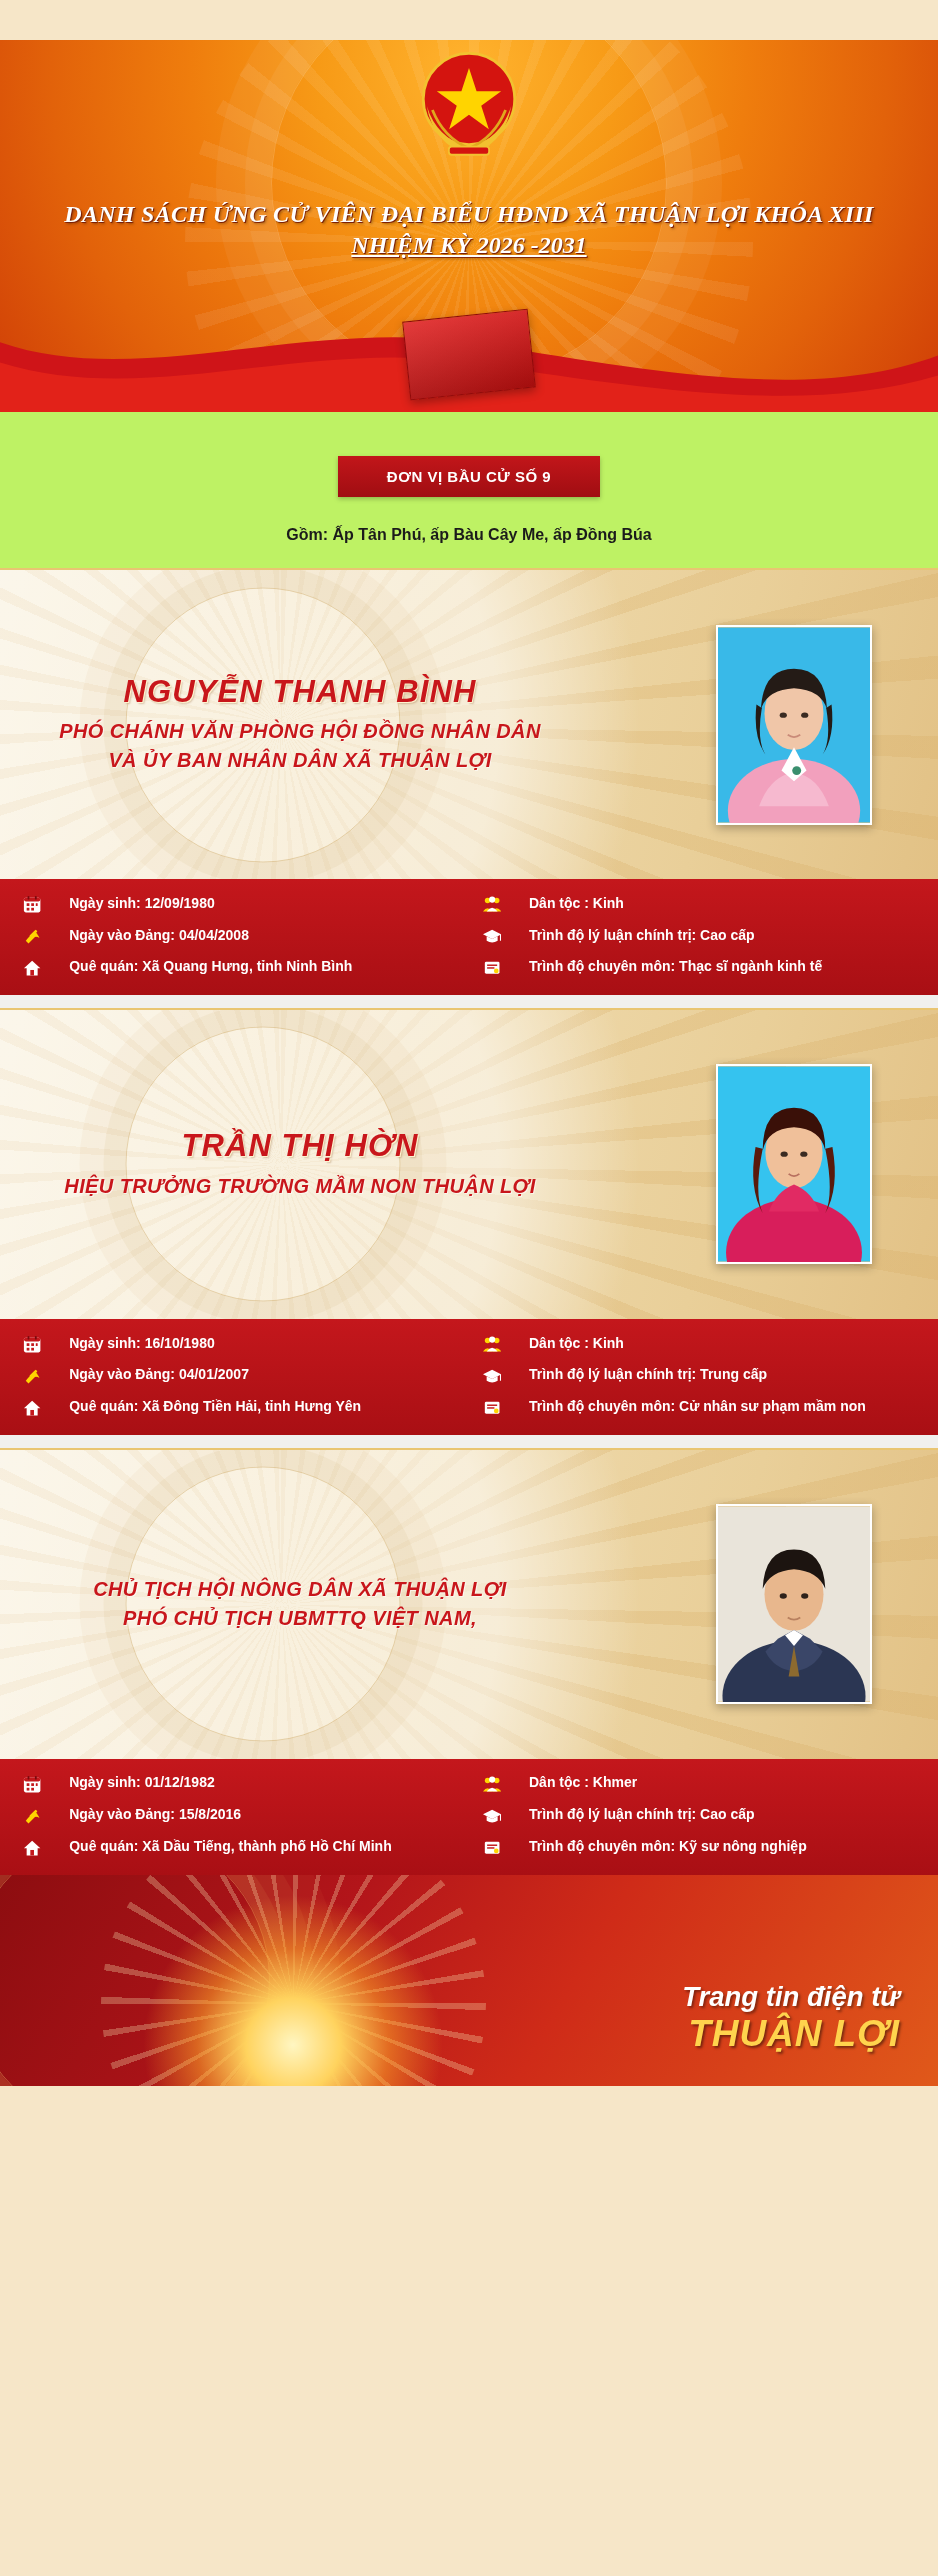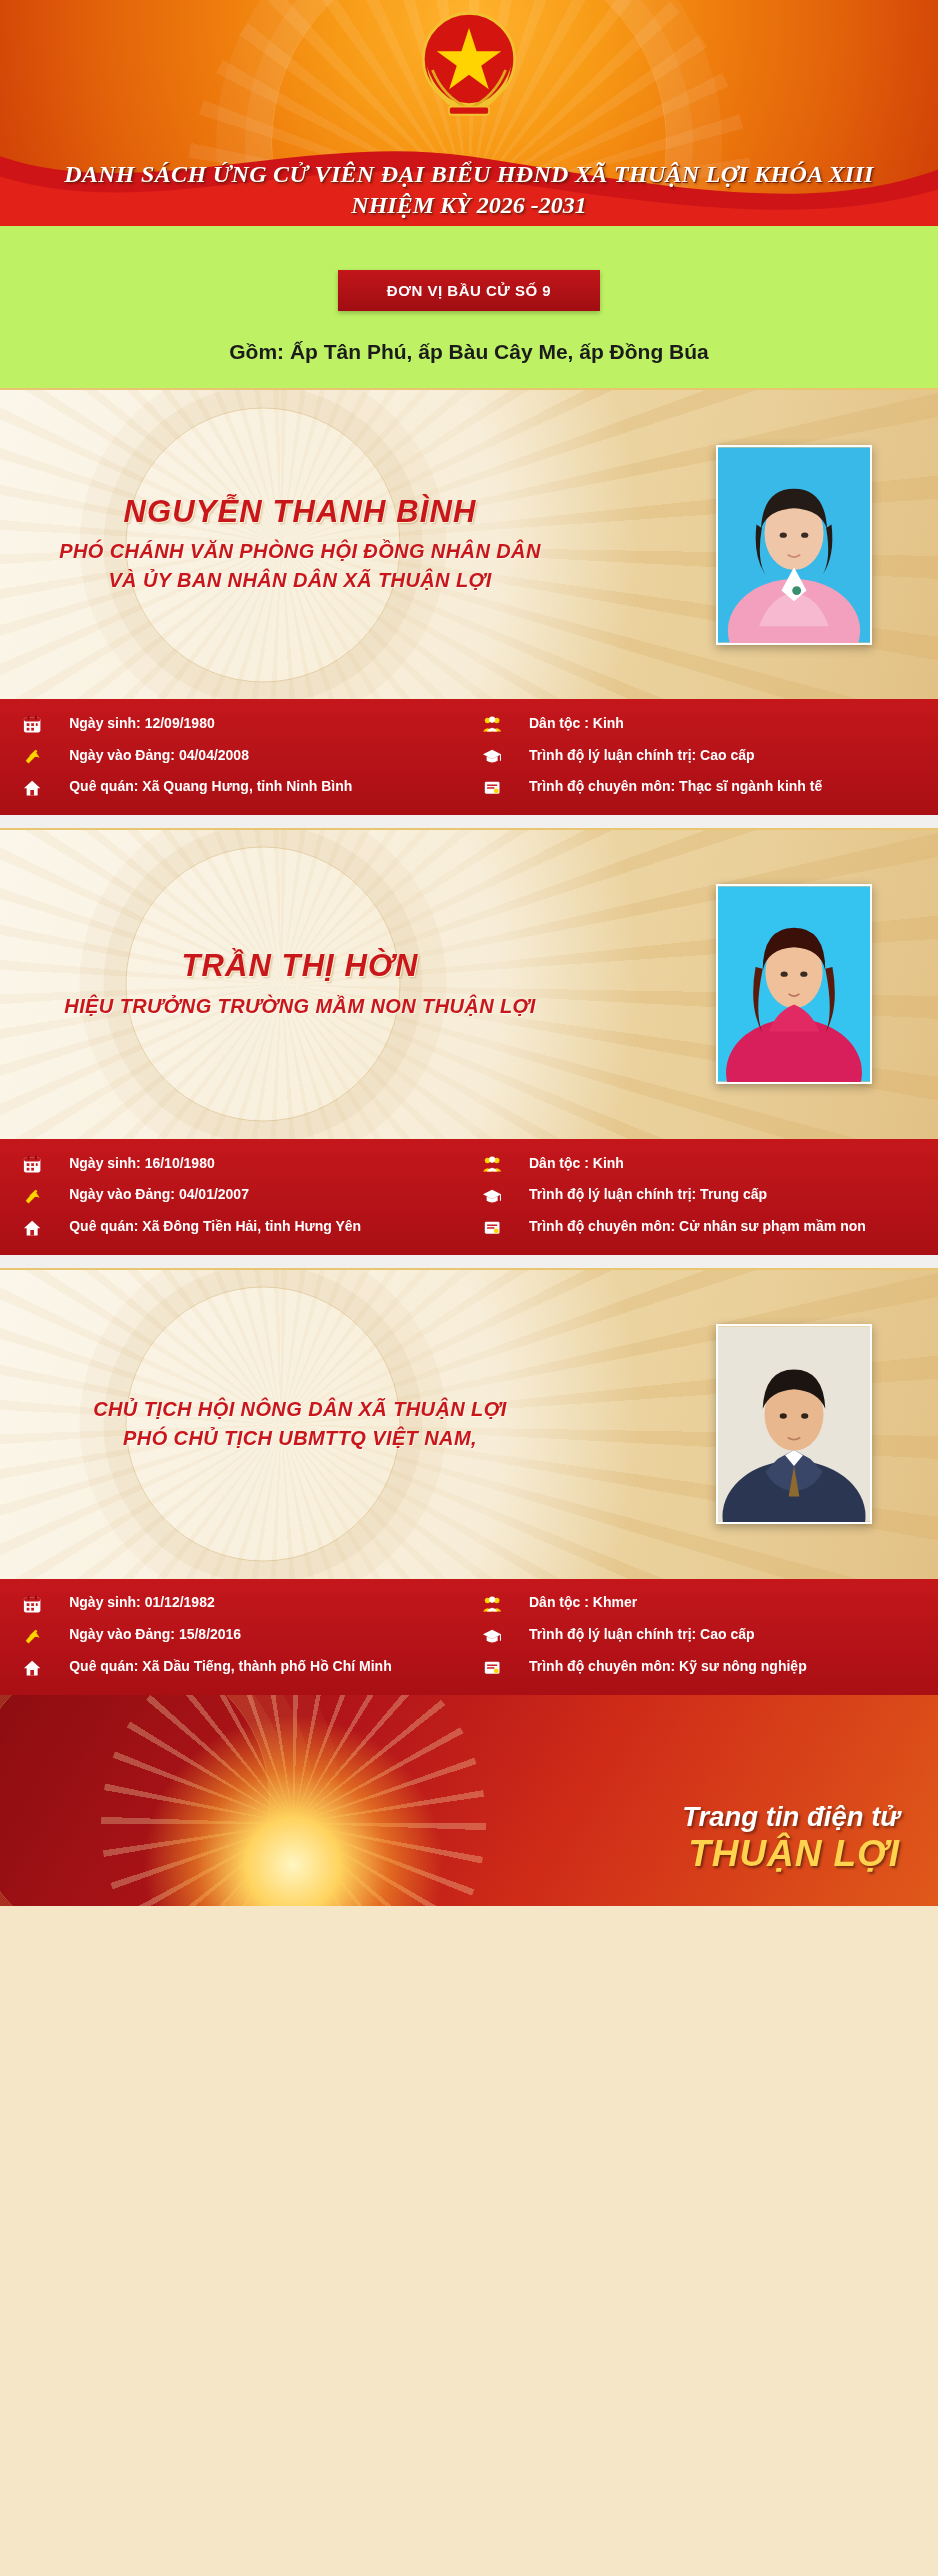--- a/index.html
+++ b/index.html
@@ -9,24 +9,25 @@
     background:#f6e6c8;
     width:938px;
     height:2576px;
     position:relative;
     overflow:hidden;
   }
 
   
   .header {
     position:relative;
-    height:226px;
+    height:372px;
     background:
       radial-gradient(circle at 50% 8%, #ffb32e 0%, #f79a16 26%, #ef7d0d 48%, #e2620a 72%, #cf3d07 100%);
     overflow:hidden;
+    margin-top:40px;
   }
   .header:before{
     content:"";
     position:absolute; left:50%; top:-82px; transform:translateX(-50%);
     width:568px; height:568px; border-radius:50%;
     background:
       repeating-conic-gradient(from 0deg, rgba(255,255,255,0.10) 0deg 3deg, rgba(255,255,255,0) 3deg 9deg);
     opacity:.75;
   }
   .header:after{
@@ -48,20 +49,21 @@
   }
   .title-block .l1{
     font-family:"Liberation Serif", serif;
     font-weight:bold; font-size:24px; letter-spacing:0.3px;
     font-style:italic;
   }
   .title-block .l2{
     font-family:"Liberation Serif", serif;
     font-weight:bold; font-size:24px; margin-top:3.7px;
     font-style:italic;
+    text-decoration:underline;
   }
   
   .wave-red{
     position:absolute; left:0; right:0; bottom:0; height:110px; z-index:3;
   }
   .envelope{
     position:absolute; left:50%; top:275px; transform:translateX(-50%) rotate(-6deg);
     width:126px; height:79px; z-index:6;
     background:linear-gradient(#e02020,#b50f0f);
     border:1.8px solid #8e0b0b;
@@ -89,21 +91,21 @@
   }
   .ribbon .tail{
     position:absolute; top:5.5px; width:40px; height:44px;
     background:#8d0b10;
     z-index:-1;
   }
   .ribbon .tail.l{ left:-33px; clip-path:polygon(0 0,100% 0,100% 100%,0 100%,14.7px 50%); }
   .ribbon .tail.r{ right:-33px; clip-path:polygon(0 0,100% 0,calc(100% - 14.7px) 50%,100% 100%,0 100%); }
   .banner-sub{
     margin-top:29px;
-    font-size:21px; font-weight:bold; color:#1b1b1b;
+    font-size:16px; font-weight:bold; color:#1b1b1b;
   }
 
   
   .card{ position:relative; }
   .card-top{
     position:relative;
     height:311px;
     background:#fde047;
     overflow:hidden;
     border-top:2.7px solid #e9c572;

